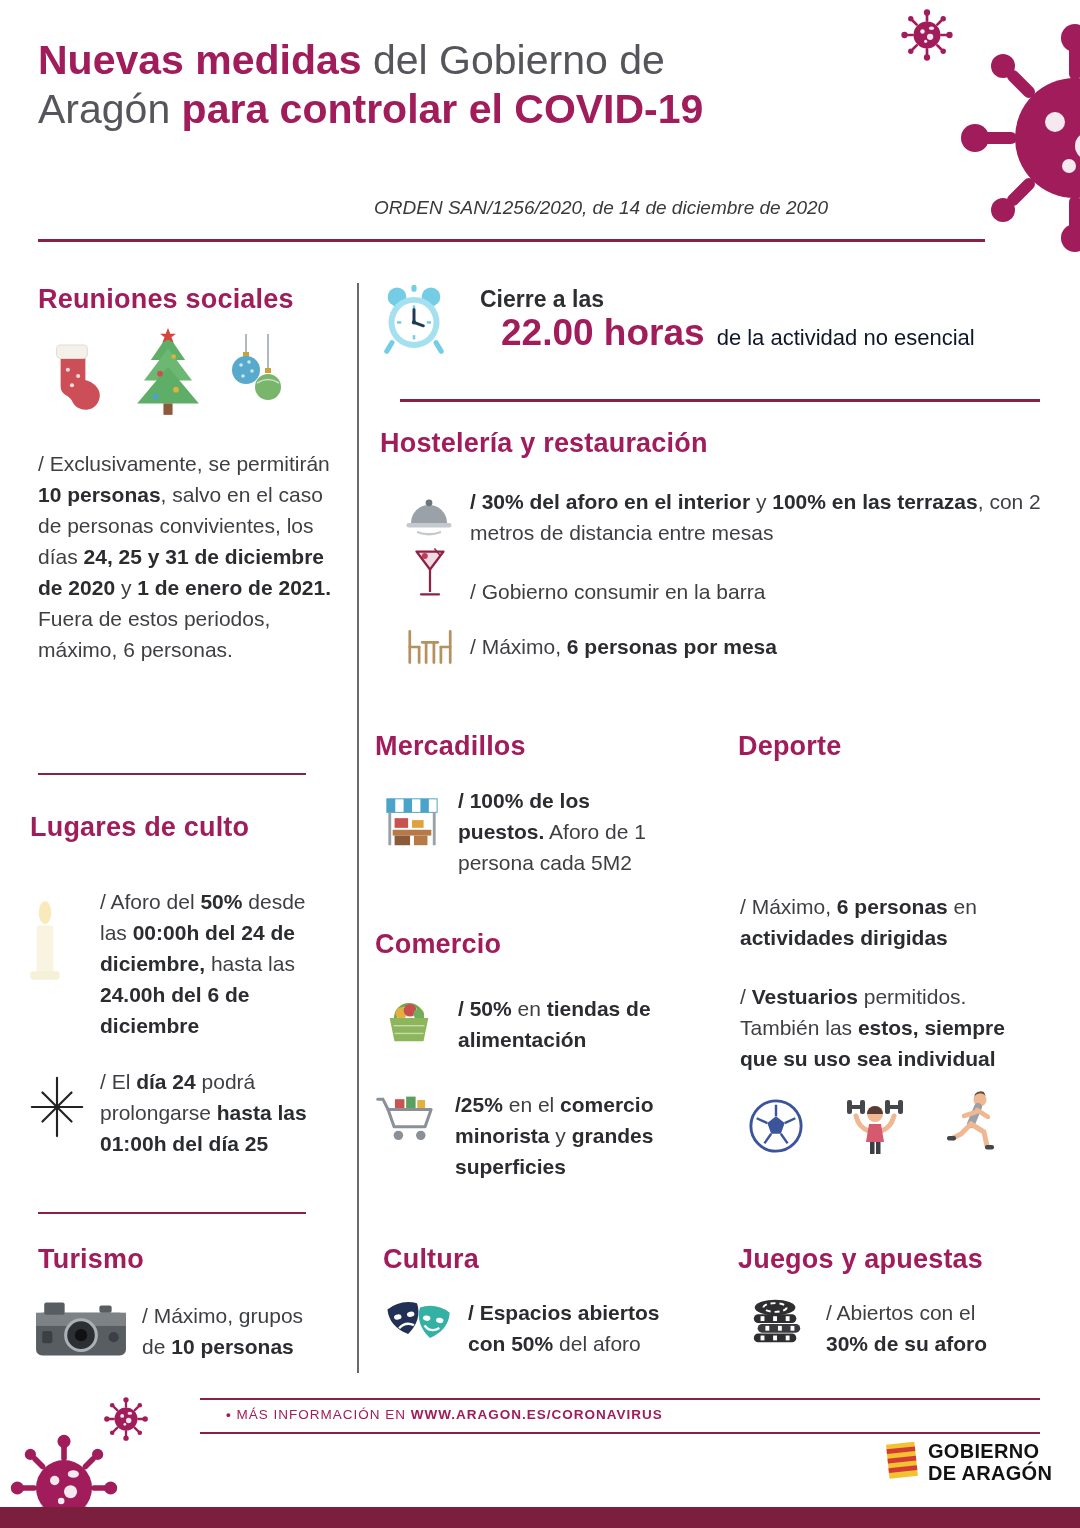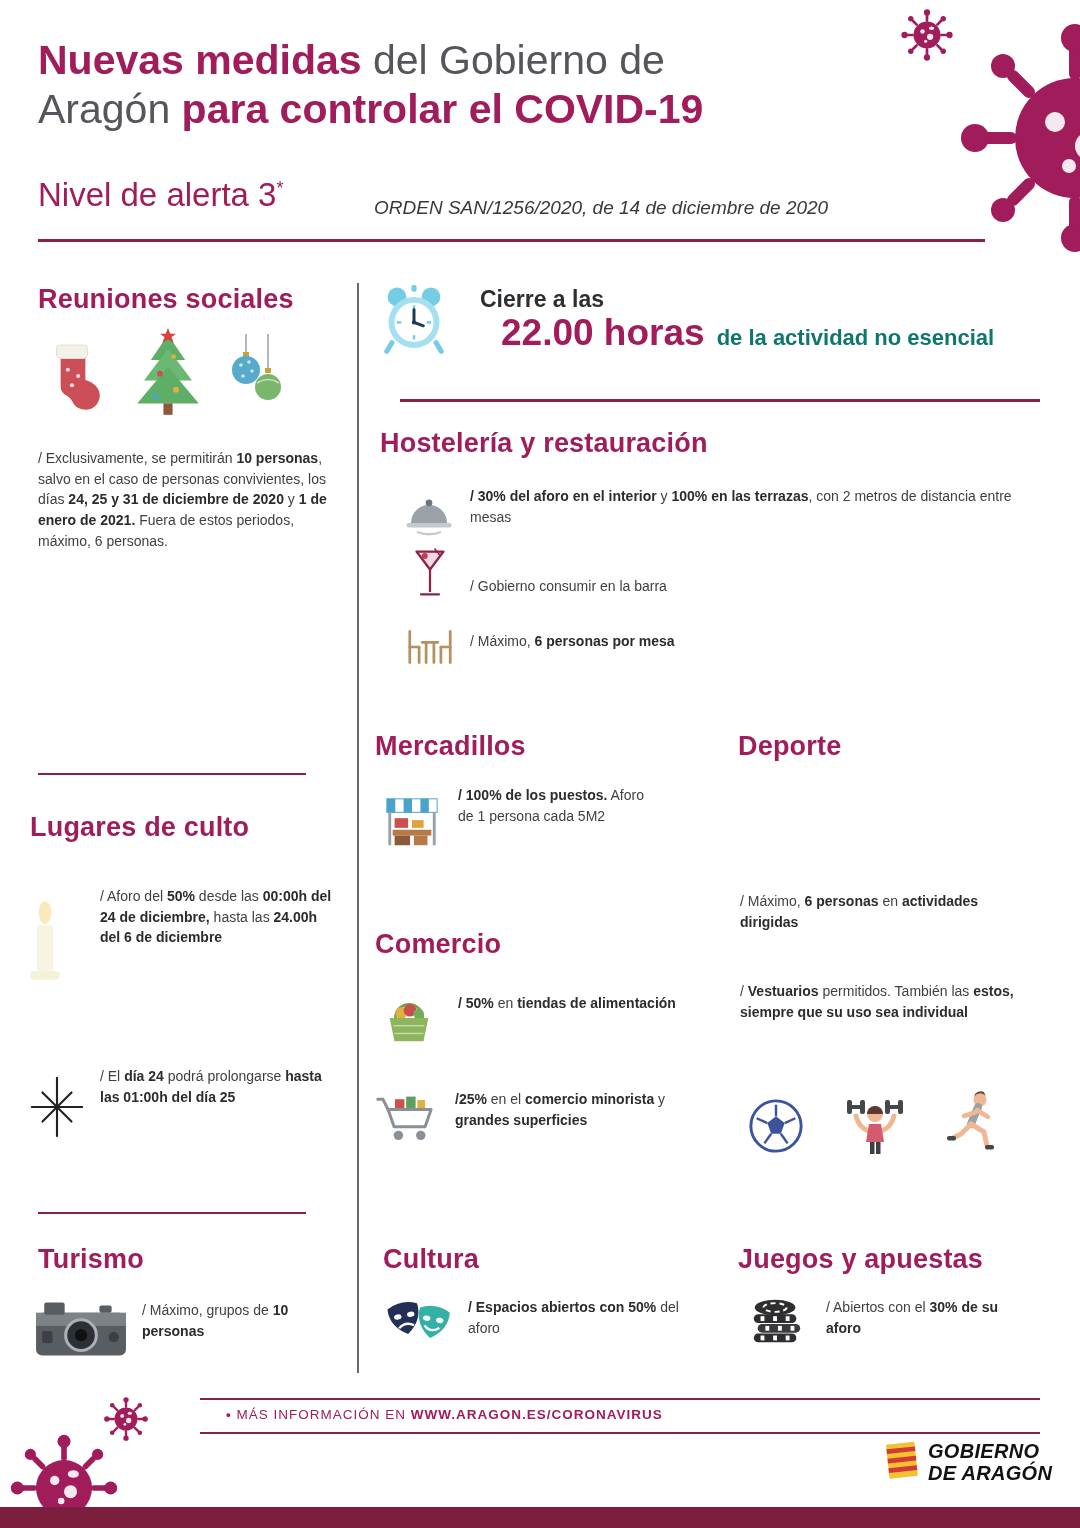--- a/index.html
+++ b/index.html
@@ -11,26 +11,26 @@
   }
   .abs{position:absolute;}
   .rule{background:#8a2143;}
   .vrule{background:#6a6a6a;}
   .title{font-size:41px; font-weight:bold; line-height:1.2; margin:0;}
   .title span{font-weight:normal;}
   .alert{font-size:33px; color:#a01c5a; font-weight:500;}
   .alert sup{font-size:55%;}
   .order-ref{font-style:italic; font-size:19px; color:#38393d; font-weight:500;}
   .section-title{font-size:27px; font-weight:bold; color:#a01c5a; margin:0; letter-spacing:.2px;}
-  .body-text{font-size:14px; line-height:1.48; color:#3e3f43;}
+  .body-text{font-size:21px; line-height:1.48; color:#3e3f43;}
   .body-text b{color:#2b2c30;}
   .curfew-intro{font-size:23px; font-weight:bold; color:#2d2e32;}
   .curfew-row{display:flex; align-items:baseline; gap:12px; white-space:nowrap;margin-left:23px;}
   .curfew-time{font-size:37px; font-weight:bold; color:#a01c5a;}
-  .curfew-scope{font-size:22px; font-weight:bold; color:#0f766e;}
+  .curfew-scope{font-size:22px; font-weight:normal; color:#0f172a;}
   .footer-info{font-size:13.5px; letter-spacing:1px; color:#a01c5a; font-weight:500;}
   .footer-info b{font-weight:bold;}
   .logo-text{font-size:20px; font-weight:bold; color:#121212; line-height:1.08; letter-spacing:.3px;}
   .bottom-bar{background:#7c1e3e;}
   svg{display:block;}
 </style>
 </head>
 <body>
 
 <svg width="0" height="0" style="position:absolute" aria-hidden="true">
@@ -64,23 +64,20 @@
           <ellipse cx="70" cy="45" rx="6" ry="4"></ellipse>
       </g>
     </g>
   </defs>
 </svg>
 
 <div class="page">
 
   <h1 class="abs title" style="left:38px; top:36px; width:740px;"><b style="color: rgb(160, 28, 90); text-align: right;">Nuevas medidas</b><span style="color: rgb(85, 85, 92);"> del Gobierno de Aragón </span><b style="color: rgb(160, 28, 90);">para controlar el COVID-19</b></h1>
 
-  <div class="abs alert" style="left:38px; top:176px;">
-    <span>Nivel de alerta 3</span><sup>*</sup>
-  </div>
   <div class="abs order-ref" style="left:374px; top:197px;">ORDEN SAN/1256/2020, de 14 de diciembre de 2020</div>
 
   <div class="abs rule" style="left:38px; top:239px; width:947px; height:3px;"></div>
 
   <div class="abs" style="left:900px; top:8px; width:54px; height:54px; color:#a01c5a;">
     <svg viewBox="0 0 120 120" width="54" height="54">
         <use href="#virus"></use>
       </svg>
   </div>
   <div class="abs" style="left:955px; top:18px; width:240px; height:240px; color:#a01c5a;">
@@ -407,20 +404,20 @@
       <g transform="rotate(-6 20 23)">
         <rect x="4" y="4" width="30" height="36" fill="#f2c230"></rect>
         <g fill="#d23b33">
           <rect x="4" y="9" width="30" height="5"></rect>
           <rect x="4" y="19" width="30" height="5"></rect>
           <rect x="4" y="29" width="30" height="5"></rect>
         </g>
       </g>
     </svg>
   </div>
-  <div class="abs logo-text" style="left:928px; top:1441px;font-style:italic;">
+  <div class="abs logo-text" style="left:928px; top:1441px;">
     <div>GOBIERNO</div>
     <div>DE ARAGÓN</div>
   </div>
 
   <div class="abs bottom-bar" style="left:0; top:1507px; width:1080px; height:21px; z-index:5;"></div>
 
 </div>
 
 </body></html>

